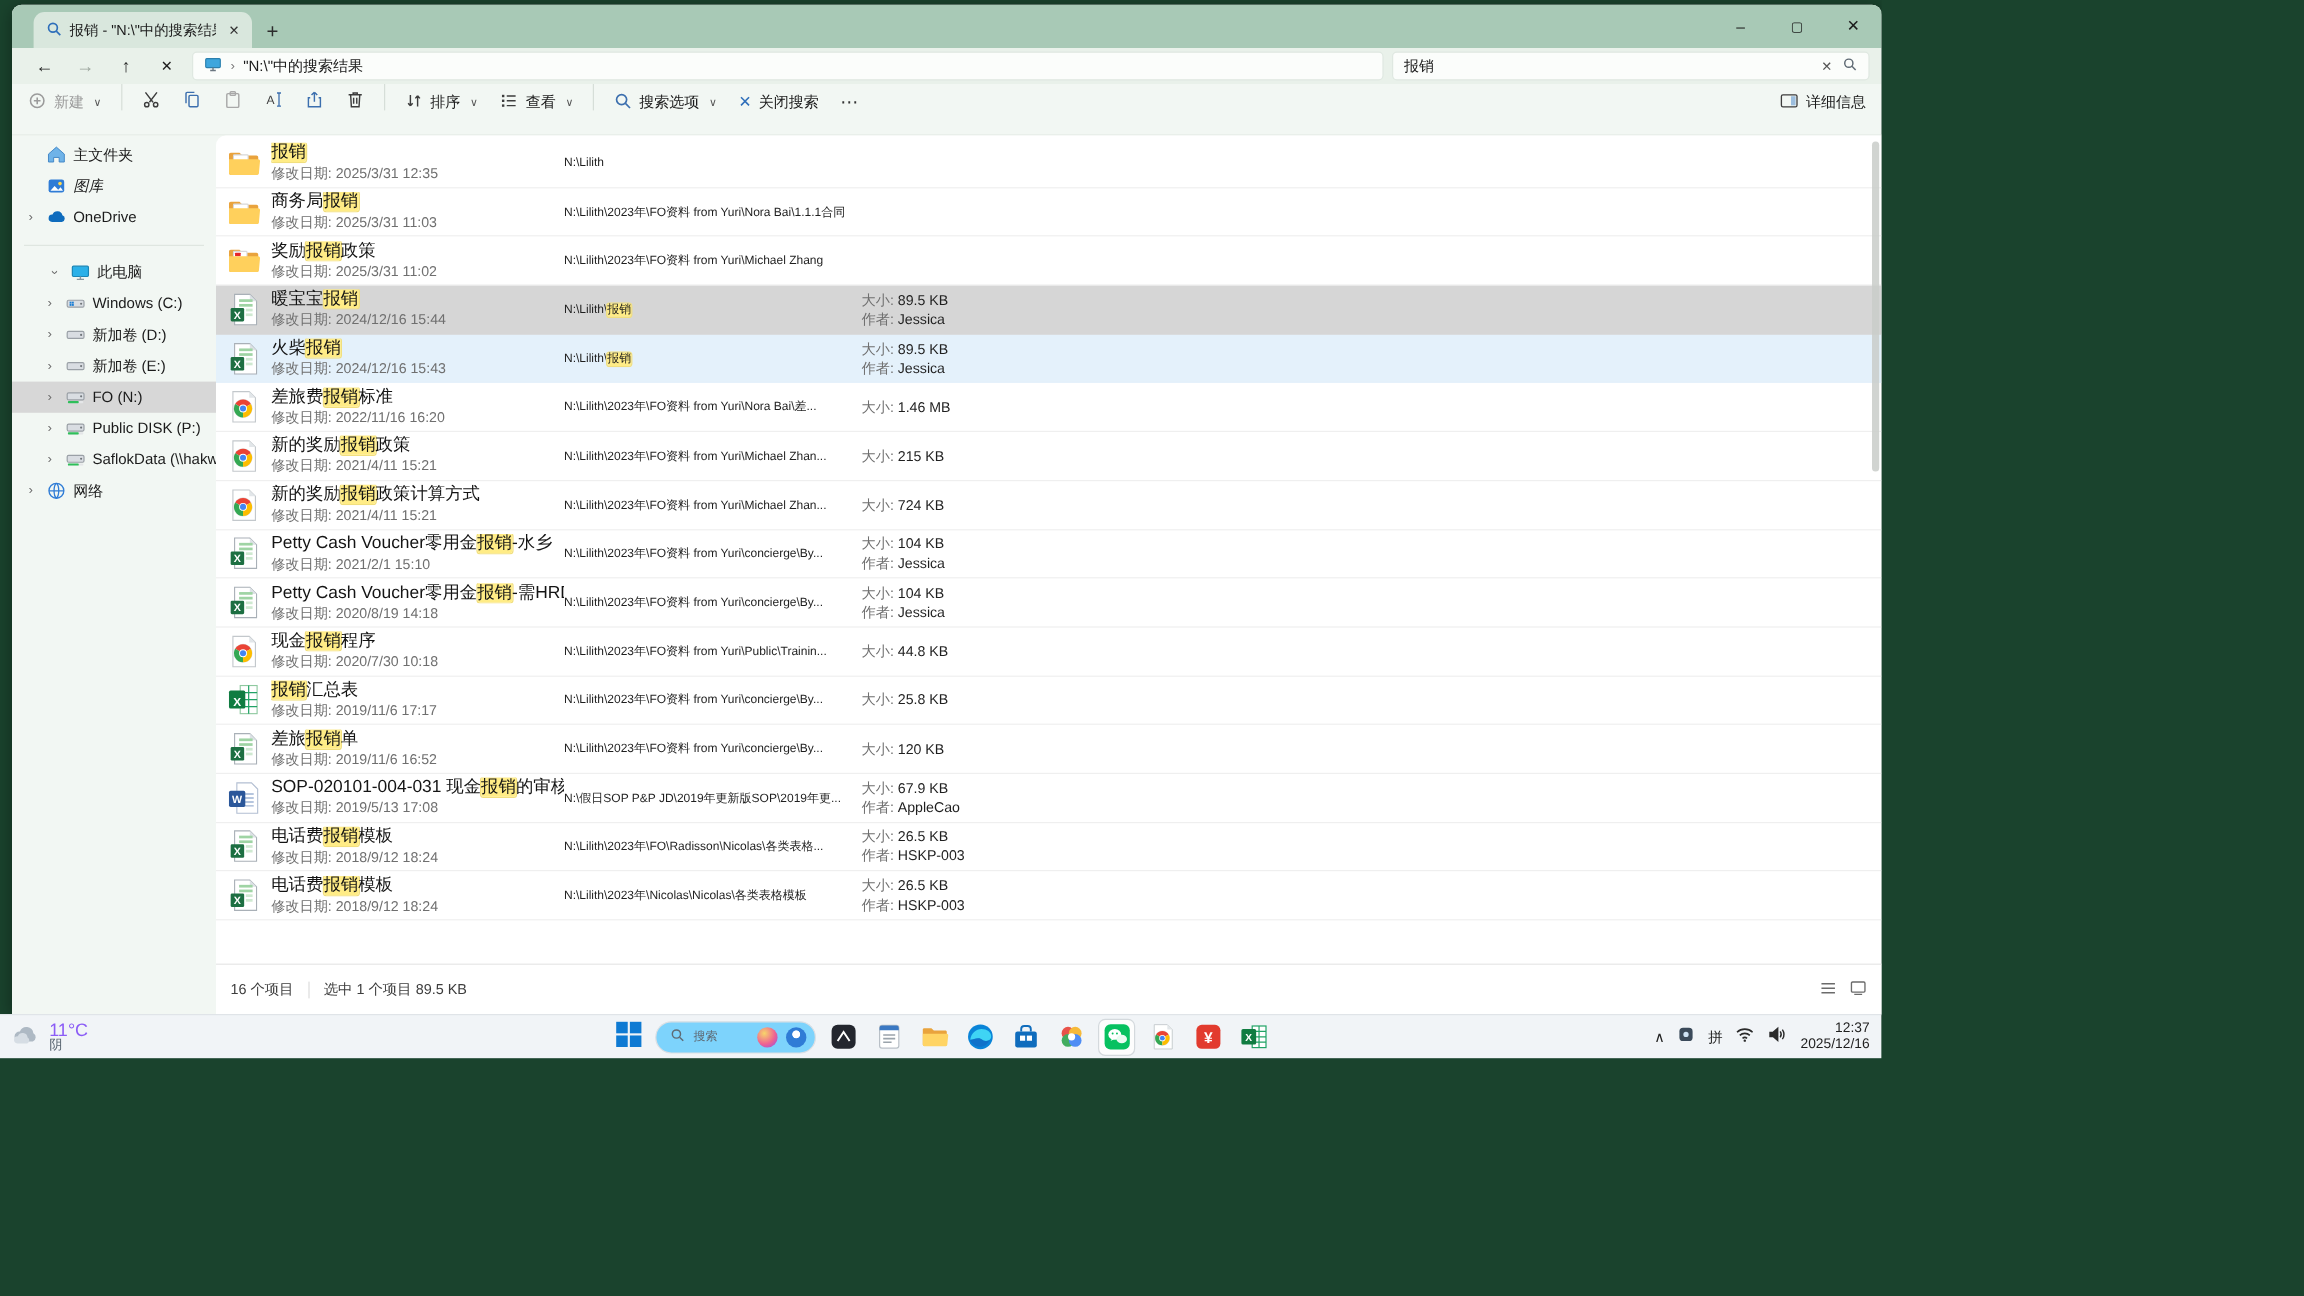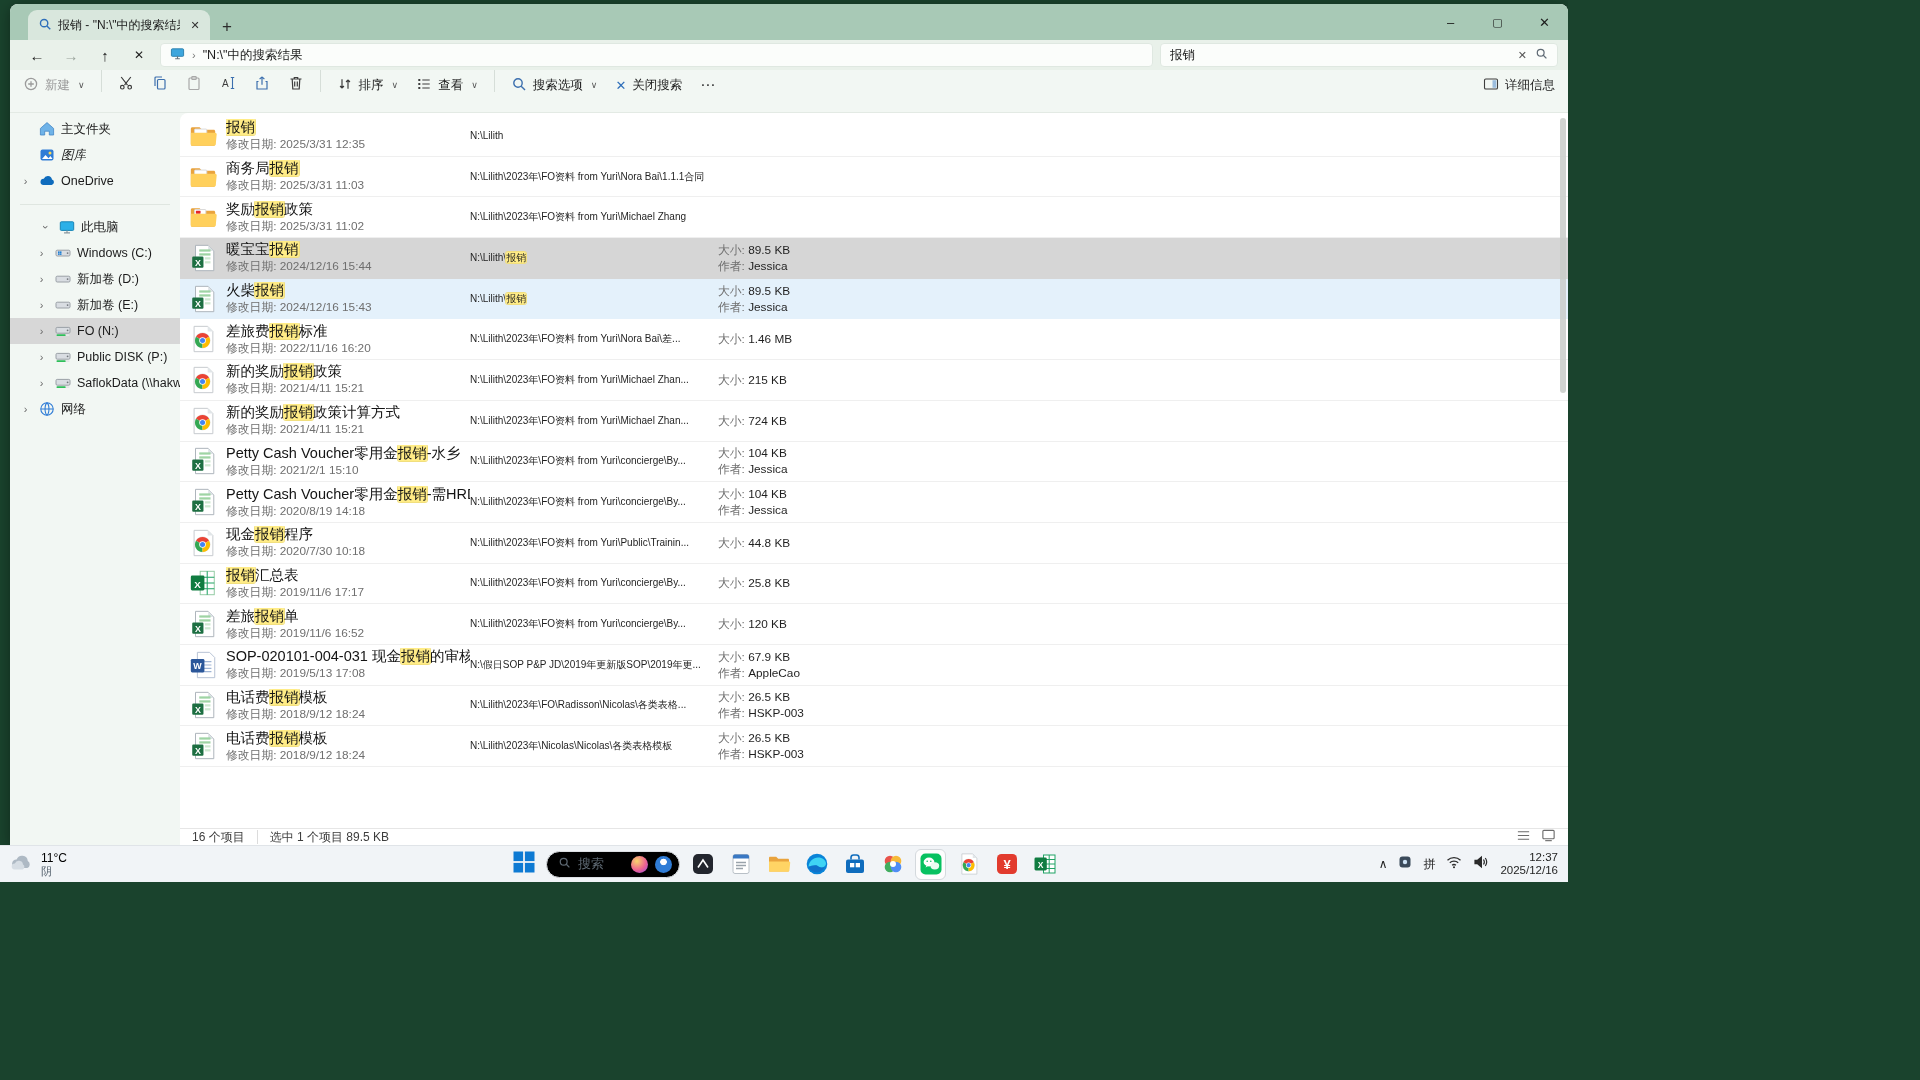--- a/index.html
+++ b/index.html
@@ -59,37 +59,37 @@
   .cicon svg{width:30px;height:30px}
   .cname{min-width:0}
   .cname .n{font-size:14.5px;color:#141414;line-height:17px;white-space:nowrap;overflow:hidden}
   .cname .d{font-size:11.8px;color:#6f6f6f;line-height:15px;margin-top:1px;white-space:nowrap}
   .cpath{font-size:10px;color:#1f1f1f;white-space:nowrap;overflow:hidden;min-width:0}
   .cmeta{font-size:11.8px;color:#1f1f1f;line-height:16px;white-space:nowrap;overflow:hidden}
   .mk{color:#6f6f6f}
   .hl{background:#ffec86;border-radius:2px;box-shadow:0 0 0 1px #f1df7e}
   .vscroll{position:absolute;right:2px;top:5px;width:6px;height:275px;background:#c9cdc9;border-radius:3px;opacity:.85}
 
-  .statusbar{height:17px;border-top:1px solid #e6e6e6;background:#fff;display:flex;align-items:center;
+  .statusbar{height:42px;border-top:1px solid #e6e6e6;background:#fff;display:flex;align-items:center;
              padding:0 12px;font-size:12px;color:#3d3d3d;gap:12px;flex:none}
   .sb-sep{width:1px;height:14px;background:#dcdcdc}
   .sb-icons{margin-left:auto;display:flex;gap:10px;align-items:center}
 
   
   .taskbar{position:absolute;left:0;right:0;bottom:0;height:37px;background:#f1f4f7;border-top:1px solid #e0e4e8;
            display:flex;align-items:center}
   .tk-weather{position:absolute;left:10px;display:flex;align-items:center;gap:7px}
-  .tk-weather .t1{font-size:12px;color:#000000;line-height:13px}
+  .tk-weather .t1{font-size:15px;color:#8b5cf6;line-height:13px}
   .tk-weather .t2{font-size:11px;color:#5b6773;line-height:12px}
   .tk-center{margin:0 auto;display:flex;align-items:center;gap:7px}
   .app{width:31px;height:31px;border-radius:6px;display:flex;align-items:center;justify-content:center}
   .app svg{width:24px;height:24px}
   .app.active{background:#fdfdfd;border:1px solid #d4d9dd}
-  .tk-search{height:27px;min-width:134px;background:#000000;border:1px solid #dcdfe3;border-radius:14px;
-             display:flex;align-items:center;gap:7px;padding:0 7px 0 11px;font-size:13px;color:#5f6a74}
+  .tk-search{height:27px;min-width:134px;background:#7dd3fc;border:1px solid #dcdfe3;border-radius:14px;
+             display:flex;align-items:center;gap:7px;padding:0 7px 0 11px;font-size:10px;color:#5f6a74}
   .mini{width:17px;height:17px;border-radius:50%;flex:none}
   .m1{background:radial-gradient(circle at 35% 30%,#f7d56a,#ef6292 55%,#8a4de8)}
   .m2{background:radial-gradient(circle at 50% 35%,#fff 0 3px,#2f7cd6 3.6px)}
   .tk-tray{position:absolute;right:10px;display:flex;align-items:center;gap:11px}
   .tray-g{font-size:12px;color:#222}
   .clock{text-align:right;font-size:11.5px;color:#1f1f1f;line-height:13px}
 </style>
 </head>
 <body>
 

